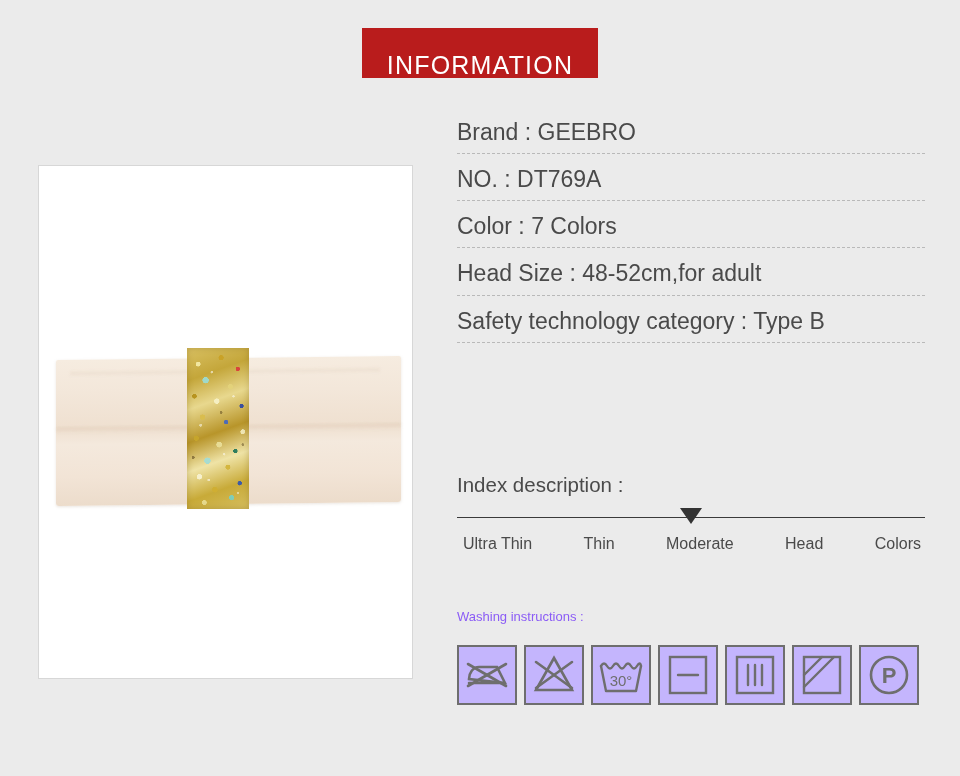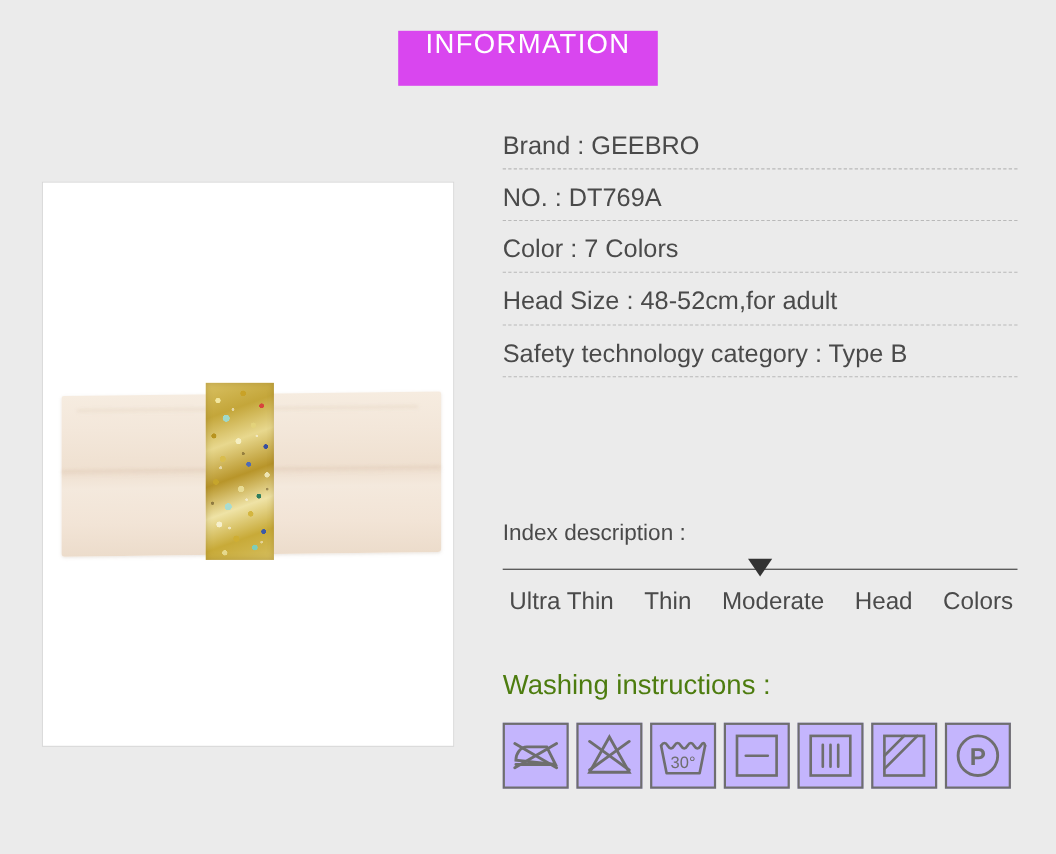--- a/index.html
+++ b/index.html
@@ -16,23 +16,23 @@
     -webkit-font-smoothing: antialiased;
   }
 
   
   .banner {
     position: absolute;
     left: 362px;
     top: 28px;
     width: 236px;
     height: 50px;
-    background: #d946ef;
+    background: #b91c1c;
     display: flex;
-    align-items: flex-start;
+    align-items: flex-end;
     justify-content: center;
   }
   .banner-title {
     color: #ffffff;
     font-size: 25px;
     letter-spacing: 1.2px;
     font-weight: 400;
     line-height: 1;
   }
 
@@ -188,37 +188,37 @@
     border-right: 11px solid transparent;
     border-top: 16px solid #333333;
   }
   .index-ticks {
     display: flex;
     justify-content: space-between;
     margin-top: 18px;
     padding: 0 4px 0 6px;
   }
   .index-tick {
-    font-size: 22px;
+    font-size: 16px;
     color: #4a4a4a;
     line-height: 1;
     white-space: nowrap;
     text-align: right;
   }
 
   
   .wash-block {
     position: absolute;
     left: 457px;
     top: 610px;
     width: 470px;
   }
   .wash-label {
-    font-size: 25px;
-    color: #4d7c0f;
+    font-size: 13px;
+    color: #8b5cf6;
     line-height: 1.05;
     margin-bottom: 21px;
   }
   .wash-icons {
     display: flex;
     gap: 7px;
   }
   .wash-icon {
     width: 60px;
     height: 60px;

